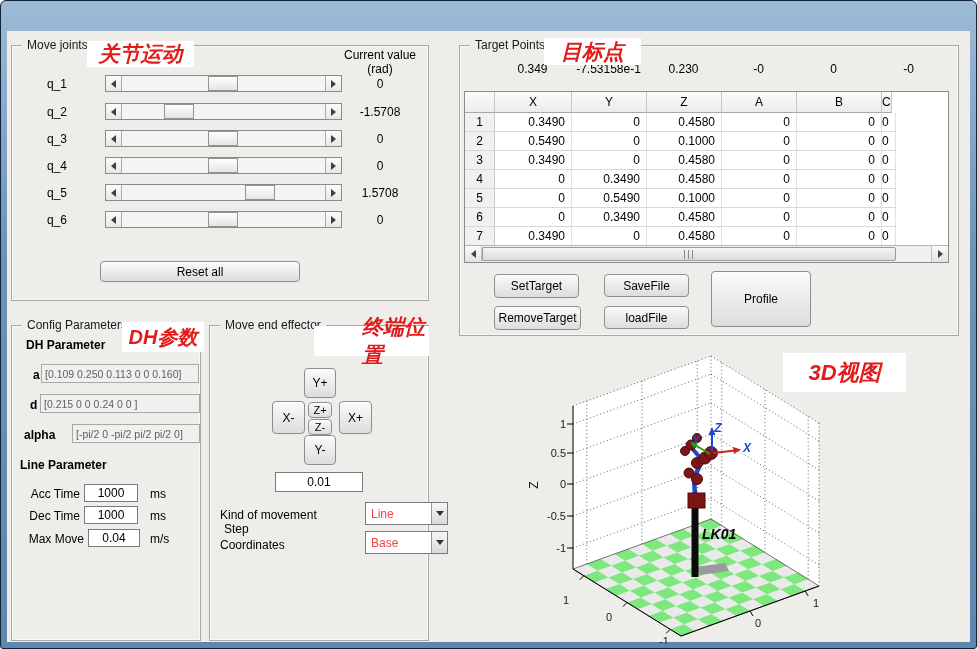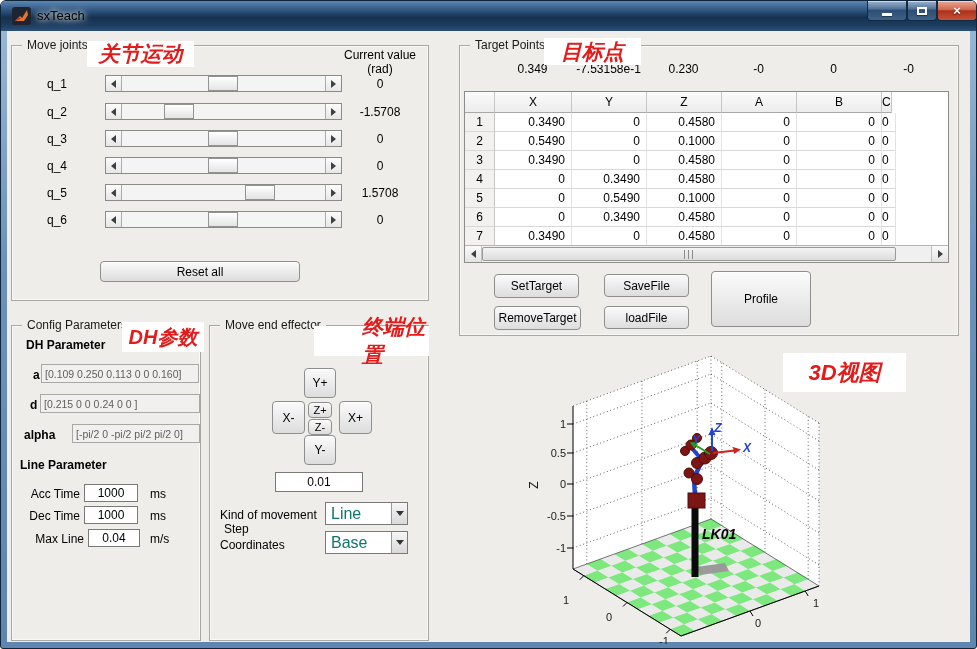--- a/index.html
+++ b/index.html
@@ -15,21 +15,21 @@
   .glyph-max{width:10px;height:8px;border:2px solid #fff;box-shadow:0 1px 1px rgba(0,0,0,.4);}
   .glyph-close{color:#fff;font-size:13px;font-weight:bold;text-shadow:0 1px 1px rgba(0,0,0,.5);line-height:1;}
   .client{position:absolute;left:6px;top:30px;right:6px;bottom:6px;background:#EEEDEA;}
   .panel{position:absolute;border:1px solid #A9A7A2;box-shadow:inset 0 0 0 1px rgba(255,255,255,.6);}
   .legend{position:absolute;top:-8px;left:10px;background:#EEEDEA;padding:0 5px;font-size:12px;color:#1a1a1a;line-height:14px;}
   .lbl{font-size:12px;color:#000;}
   .bold{font-weight:bold;}
   .btn{position:absolute;background:linear-gradient(180deg,#FBFBFB,#EDEDED 45%,#DDDDDD);border:1px solid #8E8E8E;border-radius:4px;font-size:12px;color:#000;display:flex;align-items:center;justify-content:center;box-shadow:inset 0 1px 0 #fff;}
   .edit{position:absolute;background:#fff;border:1px solid #7A7A7A;font-size:12px;color:#000;display:flex;align-items:center;justify-content:center;}
   .dh-edit{position:absolute;background:#F1F0EF;border:1px solid #A8A8A8;font-size:10.5px;color:#5E5E5E;display:flex;align-items:center;padding-left:3px;white-space:nowrap;overflow:hidden;}
-  .select{position:absolute;background:#fff;border:1px solid #7A7A7A;font-size:16px;color:#0f766e;}
+  .select{position:absolute;background:#fff;border:1px solid #7A7A7A;font-size:12px;color:#ef4444;margin-left:40px;}
   .select .val{position:absolute;left:5px;top:0;bottom:0;display:flex;align-items:center;}
   .sel-btn{position:absolute;right:0;top:0;bottom:0;width:16px;background:linear-gradient(180deg,#F6F6F6,#D9D9D9);border-left:1px solid #999;display:flex;align-items:center;justify-content:center;}
   .tri-d{width:0;height:0;border-left:4px solid transparent;border-right:4px solid transparent;border-top:5px solid #333;}
   .tri-l{width:0;height:0;border-top:4px solid transparent;border-bottom:4px solid transparent;border-right:5px solid #404040;}
   .tri-r{width:0;height:0;border-top:4px solid transparent;border-bottom:4px solid transparent;border-left:5px solid #404040;}
   
   .joint-label{position:absolute;left:35px;width:40px;height:18px;font-size:12px;line-height:18px;}
   .joint-value{position:absolute;left:335px;width:66px;height:18px;font-size:12px;line-height:18px;text-align:center;}
   .slider{position:absolute;left:93px;width:237px;height:17px;border:1px solid #8A8A8A;background:#F4F4F4;}
   .sl-arrow{position:absolute;top:0;bottom:0;width:16px;background:linear-gradient(180deg,#FCFCFC,#E7E7E7);display:flex;align-items:center;justify-content:center;}
@@ -50,37 +50,20 @@
   .annot{position:absolute;background:#fff;color:#E21B1B;font-weight:bold;font-style:italic;display:flex;align-items:center;justify-content:center;z-index:30;}
   .jog{border-radius:4px;}
   .hdr2{position:absolute;font-size:12px;text-align:center;line-height:14px;}
   text{font-family:"Liberation Sans","DejaVu Sans",sans-serif;}
 </style>
 </head>
 <body>
 
 <div class="window">
 
-  <div class="titlebar">
-    <svg class="app-icon" viewBox="0 0 19 18">
-      <rect x="0" y="0" width="19" height="18" rx="3" fill="#1E2430"></rect>
-      <polygon points="3,14 8,9 10,11 15,3 16,8 12,14" fill="#E8762C"></polygon>
-      <polygon points="3,14 7,10 9,12" fill="#B23A2A"></polygon>
-    </svg>
-    <div class="title-text">sxTeach</div>
-    <div class="winbtn" style="left:866px;width:40px;">
-        <span class="glyph-min"></span>
-      </div>
-    <div class="winbtn" style="left:906px;width:30px;">
-        <span class="glyph-max"></span>
-      </div>
-    <div class="winbtn close" style="left:936px;width:40px;">
-        <span class="glyph-close">×</span>
-      </div>
-  </div>
 
   <div class="client"></div>
 
   <div class="panel" style="left:10px;top:44px;width:418px;height:256px;">
     <span class="legend">Move joints</span>
     <div class="hdr2" style="left:318px;top:2px;width:100px;">
       <div>Current value</div>
       <div>(rad)</div>
     </div>
     <div id="jointRows" class="abs" style="left:0;top:0;width:418px;height:256px;">
@@ -274,21 +257,21 @@
     <div class="lbl bold abs" style="left:8px;top:132px;">Line Parameter</div>
 
     <div class="lbl abs" style="left:14px;top:161px;width:54px;text-align:right;">Acc Time</div>
     <div class="edit" style="left:72px;top:158px;width:54px;height:18px;">1000</div>
     <div class="lbl abs" style="left:138px;top:161px;">ms</div>
 
     <div class="lbl abs" style="left:14px;top:183px;width:54px;text-align:right;">Dec Time</div>
     <div class="edit" style="left:72px;top:180px;width:54px;height:18px;">1000</div>
     <div class="lbl abs" style="left:138px;top:183px;">ms</div>
 
-    <div class="lbl abs" style="left:4px;top:206px;width:68px;text-align:right;">Max Line</div>
+    <div class="lbl abs" style="left:4px;top:206px;width:68px;text-align:right;">Max Move</div>
     <div class="edit" style="left:76px;top:203px;width:52px;height:18px;">0.04</div>
     <div class="lbl abs" style="left:138px;top:206px;">m/s</div>
   </div>
 
   <div class="panel" style="left:208px;top:324px;width:220px;height:316px;">
     <span class="legend">Move end effector</span>
     <div class="btn jog" style="left:94px;top:42px;width:32px;height:30px;">Y+</div>
     <div class="btn jog" style="left:62px;top:75px;width:33px;height:33px;">X-</div>
     <div class="btn jog" style="left:98px;top:76px;width:24px;height:16px;font-size:11px;">Z+</div>
     <div class="btn jog" style="left:98px;top:93px;width:24px;height:16px;font-size:11px;">Z-</div>

